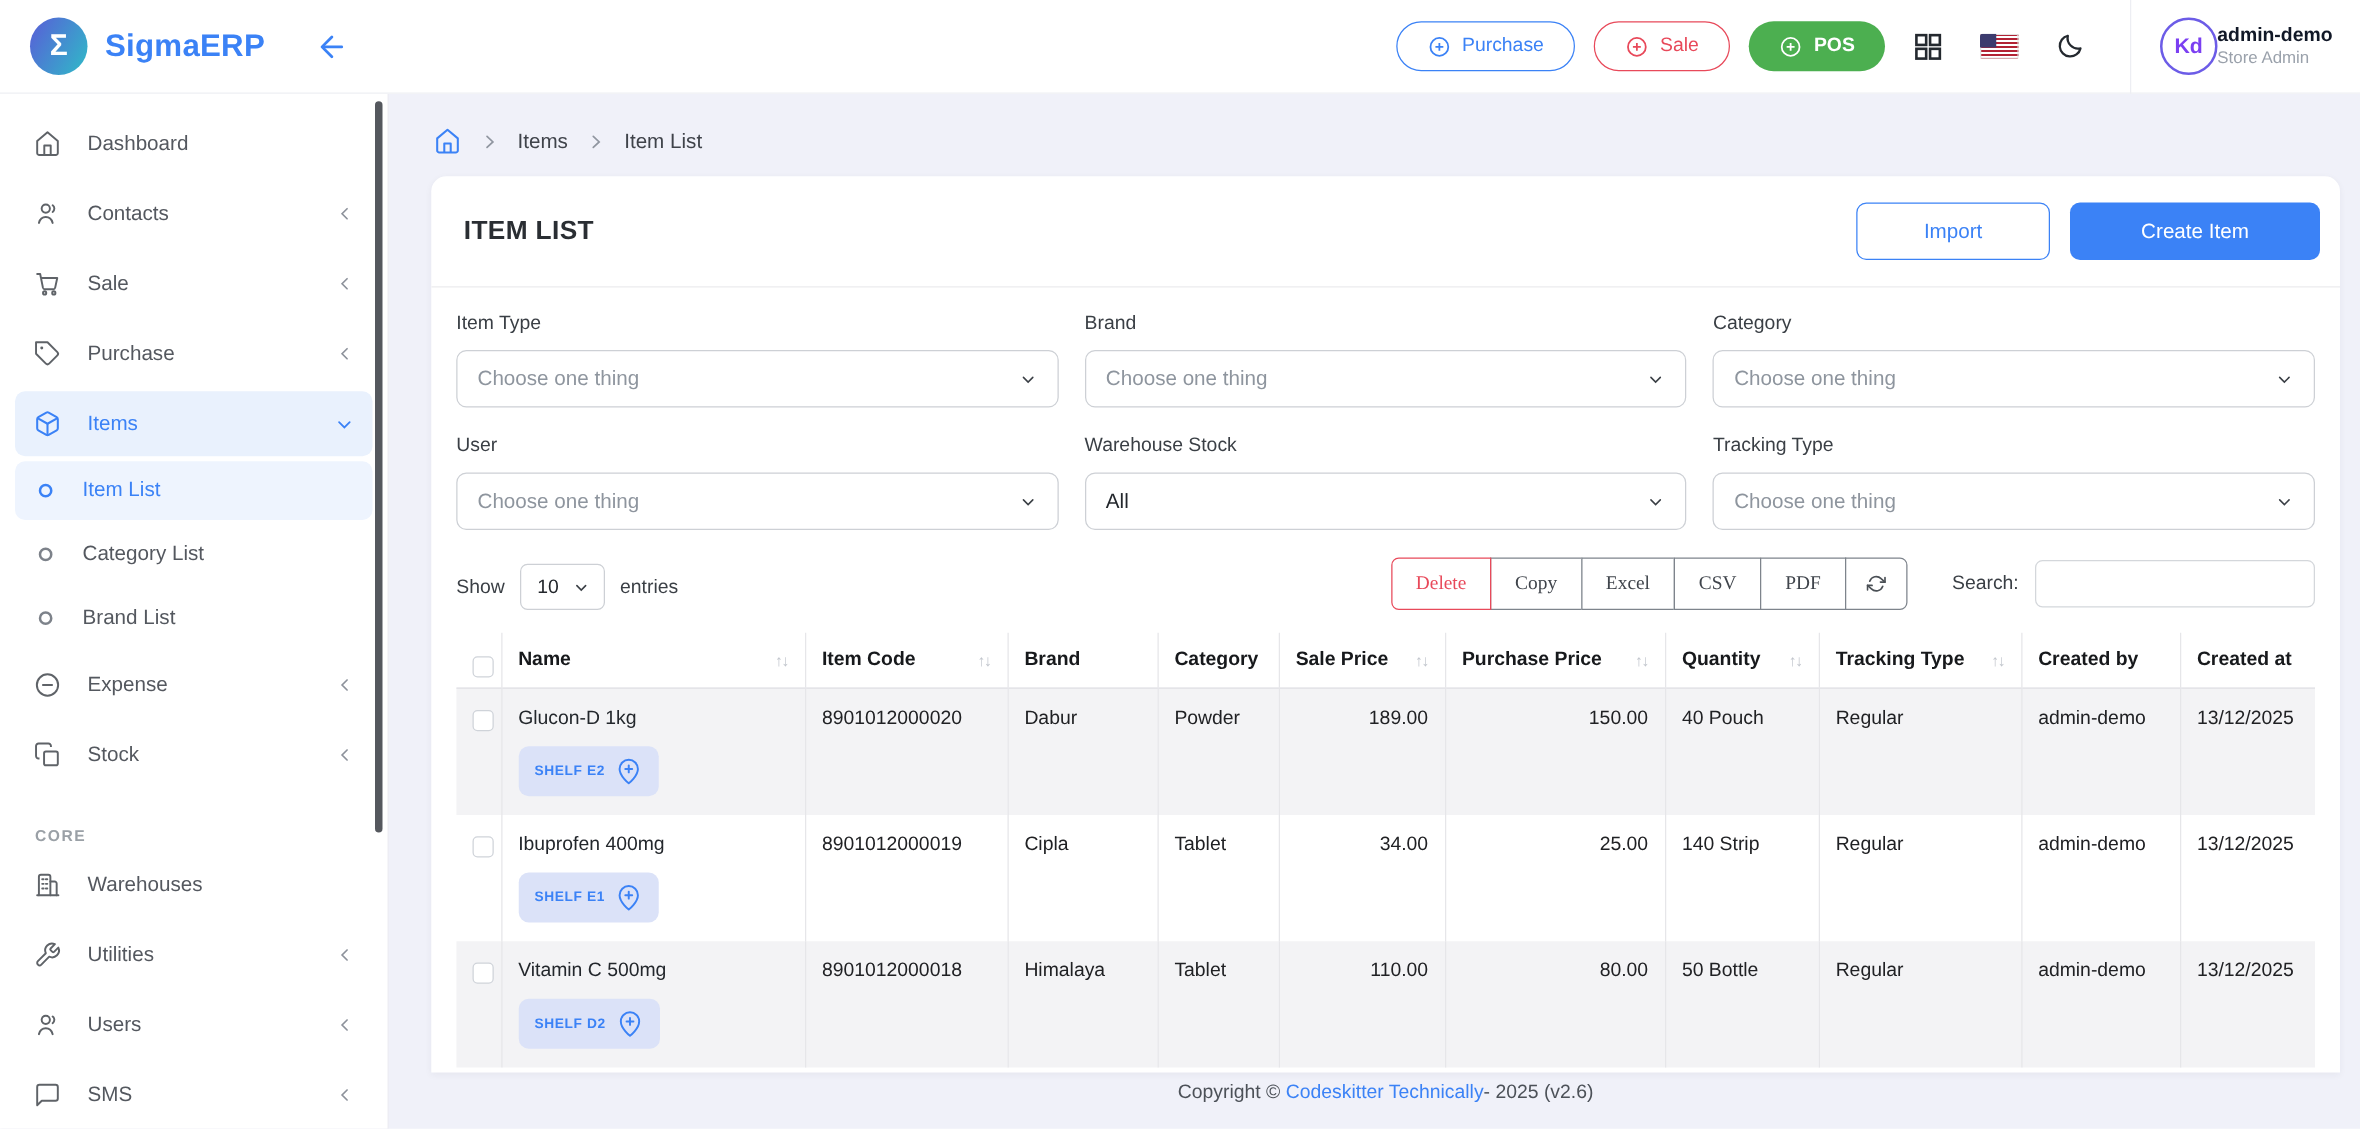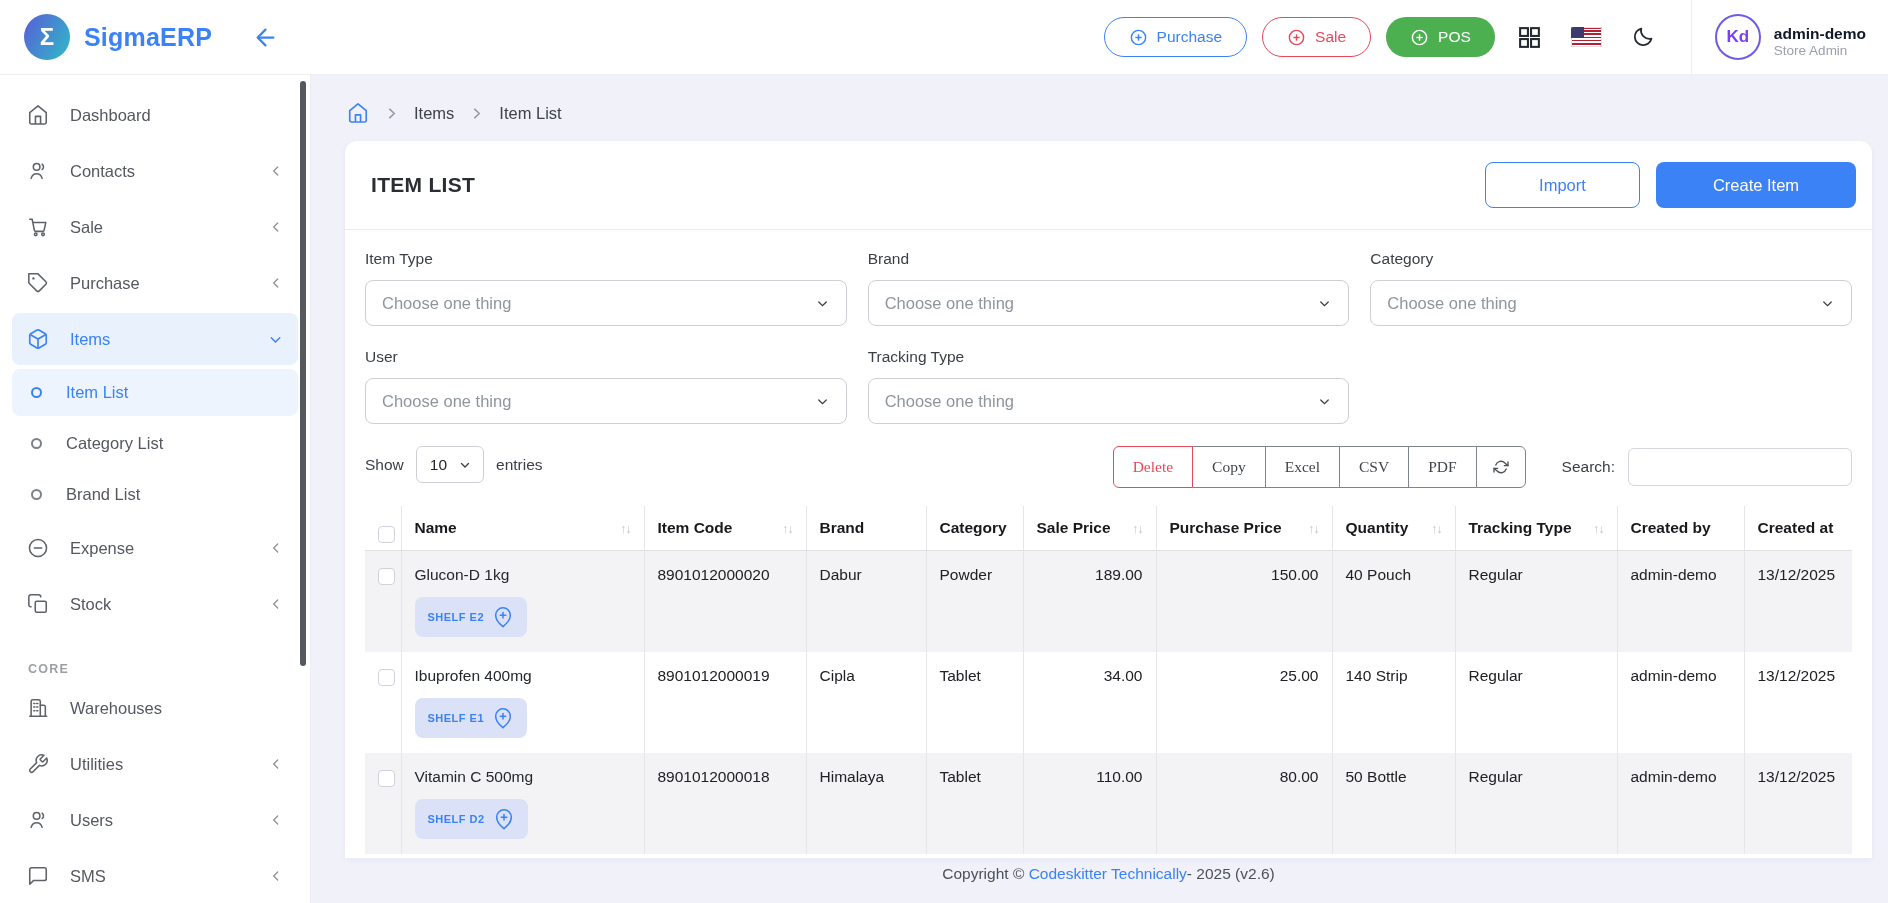--- a/index.html
+++ b/index.html
@@ -17,27 +17,27 @@
   
   .topbar{height:75px;background:#fff;display:flex;align-items:center;position:relative;z-index:3;border-bottom:1px solid #eef0f4}
   .brand{width:310px;display:flex;align-items:center;padding-left:24px;flex:none}
   .logo-circle{width:46px;height:46px;border-radius:50%;background:linear-gradient(120deg,#5566d6 10%,#33b2c9 90%);color:#fff;font-size:24px;font-weight:700;display:flex;align-items:center;justify-content:center}
   .brand-name{color:var(--primary);font-size:25px;font-weight:700;margin-left:14px;letter-spacing:.2px}
   .collapse-arrow{margin-left:40px;color:var(--primary);cursor:pointer}
   .topbar-right{flex:1;display:flex;align-items:center;justify-content:flex-end;gap:15px;padding-right:10px}
   .pill{display:inline-flex;align-items:center;gap:9px;height:40px;padding:0 24px;border-radius:21px;font-size:15.5px;background:#fff;border:1px solid transparent;cursor:pointer;font-family:inherit}
   .pill-purchase{color:var(--primary);border-color:var(--primary)}
   .pill-sale{color:var(--danger);border-color:var(--danger)}
-  .pill-pos{color:#fff;background:var(--success);border:none;font-weight:400}
+  .pill-pos{color:#fff;background:var(--success);border:none;font-weight:700}
   .top-icon{color:#24292f;cursor:pointer;margin:0 7px;display:flex;align-items:center}
   .flag{width:31px;height:20px;border-radius:2px;margin:0 7px;cursor:pointer;position:relative;overflow:hidden;
     background:repeating-linear-gradient(to bottom,#b22234 0 1.6px,#fff 1.6px 3.2px);box-shadow:0 0 0 1px #e3e3e3 inset}
   .flag::before{content:"";position:absolute;left:0;top:0;width:13px;height:10.5px;background:#3c3b6e}
   .user-divider{width:1px;height:75px;background:#edeef3;margin:0 8px 0 14px}
-  .user{display:flex;align-items:flex-end;gap:13px;cursor:pointer;padding-right:12px}
+  .user{display:flex;align-items:center;cursor:pointer;padding-right:12px}
   .avatar{width:46px;height:46px;border-radius:50%;border:2.5px solid #6c5ce7;color:#7b3ff2;font-weight:700;font-size:17px;display:flex;align-items:center;justify-content:center;background:#fff}
   .user-name{font-size:15.5px;font-weight:700;color:#111827;line-height:1.25}
   .user-role{font-size:13.5px;color:#9aa1ab;line-height:1.25}
   
   .shell{display:flex;height:828px}
   .sidebar{width:310px;flex:none;background:#fff;position:relative;padding-top:10px;box-shadow:1px 0 0 #ececf2}
   .sb-thumb{position:absolute;top:6px;right:4px;width:6px;height:585px;background:#55585e;border-radius:3px;cursor:pointer}
   .nav-item{display:flex;align-items:center;height:52px;margin:4px 12px 0;padding:0 14px;border-radius:8px;color:#54585f;font-size:16.5px;cursor:pointer}
   .nav-item .nicon{width:24px;color:#5f6368;margin-right:20px;display:flex;justify-content:center}
   .nav-item .chev{margin-left:auto;color:#8d929b;display:flex}
@@ -61,21 +61,21 @@
   .btn{font-family:inherit;font-size:16.5px;border-radius:8px;cursor:pointer;height:46px}
   .btn-import{width:155px;border:1px solid var(--primary);color:var(--primary);background:#fff}
   .btn-create{width:200px;border:none;background:var(--primary);color:#fff}
   
   .filters{display:grid;grid-template-columns:1fr 1fr 1fr;gap:22px 21px;padding:20px 20px 0;flex:none}
   .filter-label{display:block;font-size:15.5px;color:#3a3f45;margin-bottom:12px}
   .select{height:46px;border:1px solid #cdd0d5;border-radius:8px;display:flex;align-items:center;justify-content:space-between;padding:0 16px;font-size:16.5px;color:#8e959e;background:#fff;cursor:pointer}
   .select.filled{color:#23272c;font-weight:500}
   .select .caret{color:#3a3f45;display:flex}
   
-  .controls{display:flex;align-items:flex-start;padding:22px 20px 0;flex:none}
+  .controls{display:flex;align-items:flex-end;padding:22px 20px 0;flex:none}
   .show-group{display:flex;align-items:center;gap:12px;font-size:15.5px;color:#3a3f45}
   .mini-select{height:37px;min-width:66px;border:1px solid #cdd0d5;border-radius:6px;display:flex;align-items:center;gap:11px;padding:0 11px 0 13px;font-size:15.5px;color:#23272c;background:#fff;cursor:pointer}
   .controls-right{margin-left:auto;display:flex;align-items:center;gap:36px}
   .btn-group{display:flex}
   .bg-btn{height:42px;padding:0 19px;background:#fff;border:1px solid #7e848c;font-size:15.5px;color:#40454c;margin-left:-1px;display:flex;align-items:center;cursor:pointer;font-family:Liberation Serif, serif}
   .bg-btn.delete{color:var(--danger);border-color:var(--danger);border-radius:6px 0 0 6px;margin-left:0;position:relative;z-index:1}
   .bg-btn.refresh{border-radius:0 6px 6px 0;padding:0 16px}
   .search-group{display:flex;align-items:center;gap:13px;font-size:15.5px;color:#3a3f45}
   .search-input{width:224px;height:38px;border:1px solid #d4d7db;border-radius:6px;background:#fff;padding:0 10px;font-size:15px;font-family:inherit;outline:none}
   
@@ -398,20 +398,31 @@
                 <svg width="15" height="15" viewBox="0 0 24 24" fill="none" stroke="currentColor" stroke-width="2" stroke-linecap="round">
                   <polyline points="6 9.5 12 15.5 18 9.5"></polyline>
                 </svg>
               </span>
           </div>
         </div>
         <div>
           <span class="filter-label">User</span>
           <div class="select">
             <span>Choose one thing</span>
+            <span class="caret">
+                <svg width="15" height="15" viewBox="0 0 24 24" fill="none" stroke="currentColor" stroke-width="2" stroke-linecap="round">
+                  <polyline points="6 9.5 12 15.5 18 9.5"></polyline>
+                </svg>
+              </span>
+          </div>
+        </div>
+        <div>
+          <span class="filter-label">Warehouse Stock</span>
+          <div class="select filled">
+            <span>All</span>
             <span class="caret">
                 <svg width="15" height="15" viewBox="0 0 24 24" fill="none" stroke="currentColor" stroke-width="2" stroke-linecap="round">
                   <polyline points="6 9.5 12 15.5 18 9.5"></polyline>
                 </svg>
               </span>
           </div>
         </div>
         <div>
           <span class="filter-label">Tracking Type</span>
           <div class="select">

